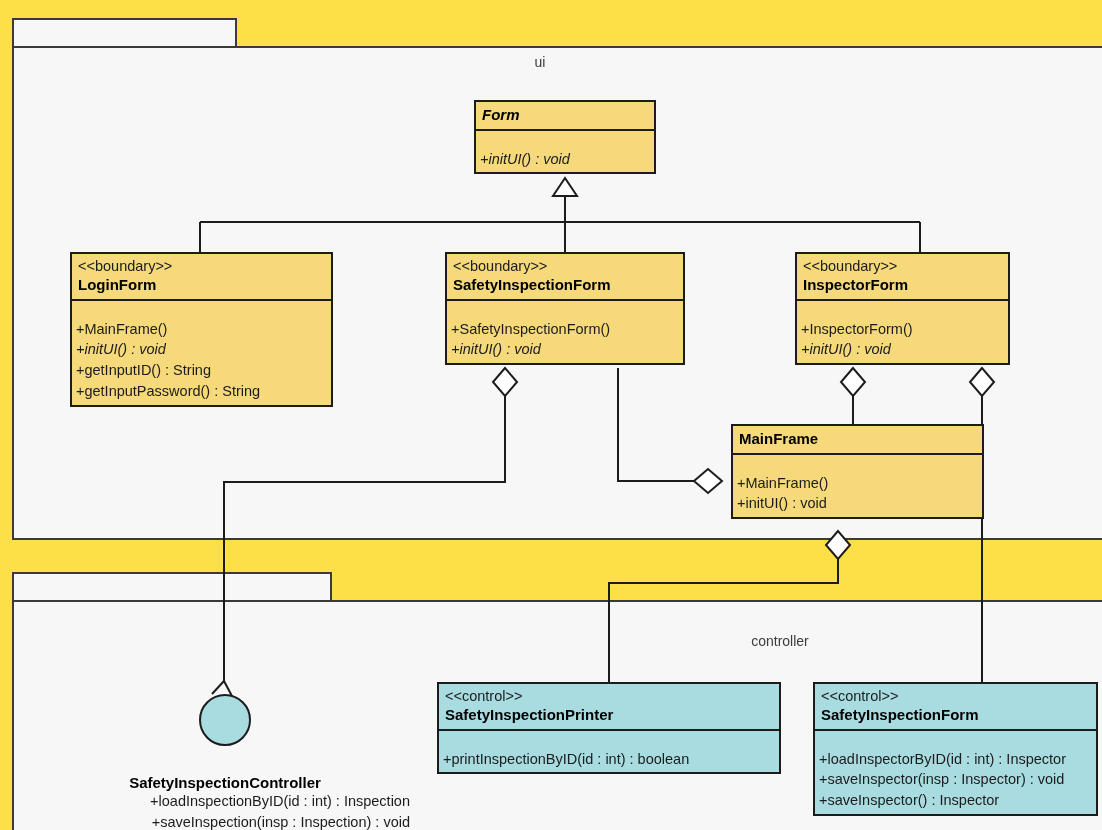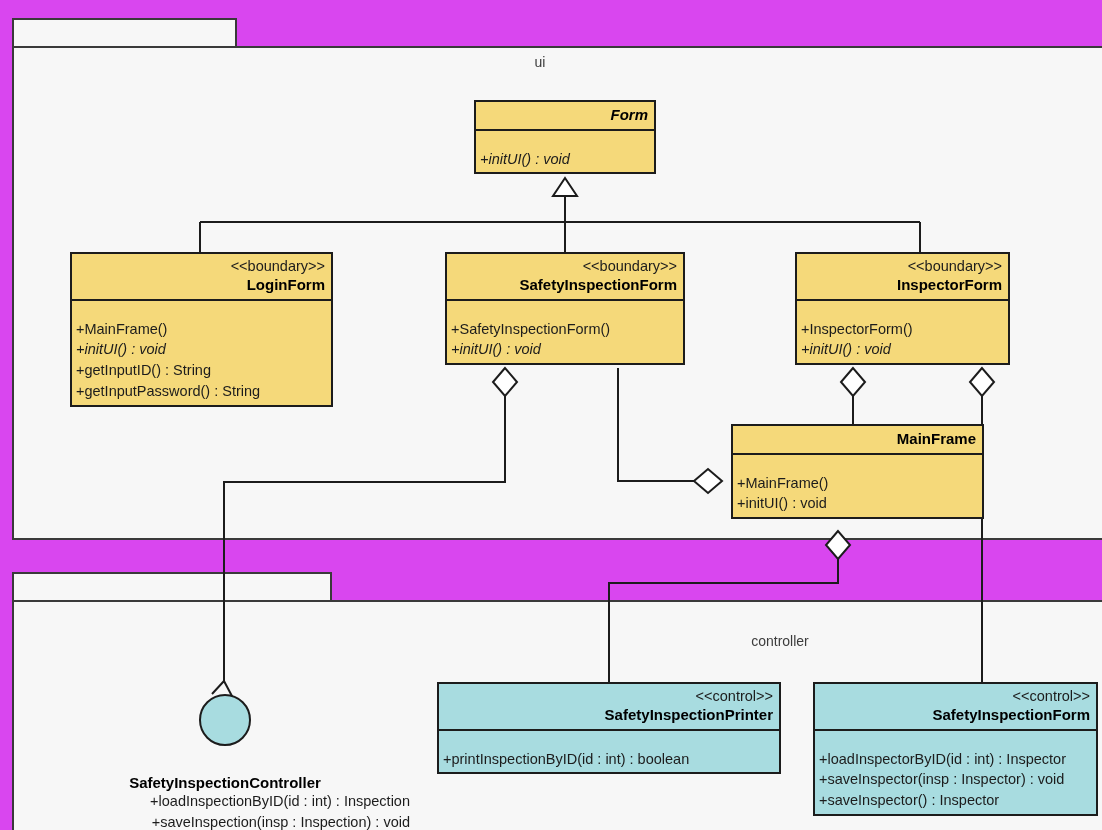--- a/index.html
+++ b/index.html
@@ -5,21 +5,21 @@
 <style>
   html, body {
     margin: 0;
     padding: 0;
     background: #ffffff;
   }
   #canvas {
     position: relative;
     width: 1102px;
     height: 830px;
-    background: #d946ef;
+    background: #fde047;
     font-family: "Liberation Sans", sans-serif;
     overflow: hidden;
   }
   
   .pkg {
     position: absolute;
     background: #f7f7f7;
     border: 2px solid #3a3a3a;
     box-sizing: border-box;
   }
@@ -50,21 +50,21 @@
   .cls {
     position: absolute;
     box-sizing: border-box;
     border: 2px solid #1c1c1c;
     background: #f5d97a;
     z-index: 5;
   }
   .cls.control { background: #a8dce0; }
   .cls-head {
     padding: 3px 6px 4px 6px;
-    text-align: right;
+    text-align: left;
     border-bottom: 2px solid #1c1c1c;
   }
   .cls-stereo {
     font-size: 14.5px;
     color: #1c1c1c;
     line-height: 1.25;
     white-space: nowrap;
   }
   .cls-name {
     font-size: 15px;

